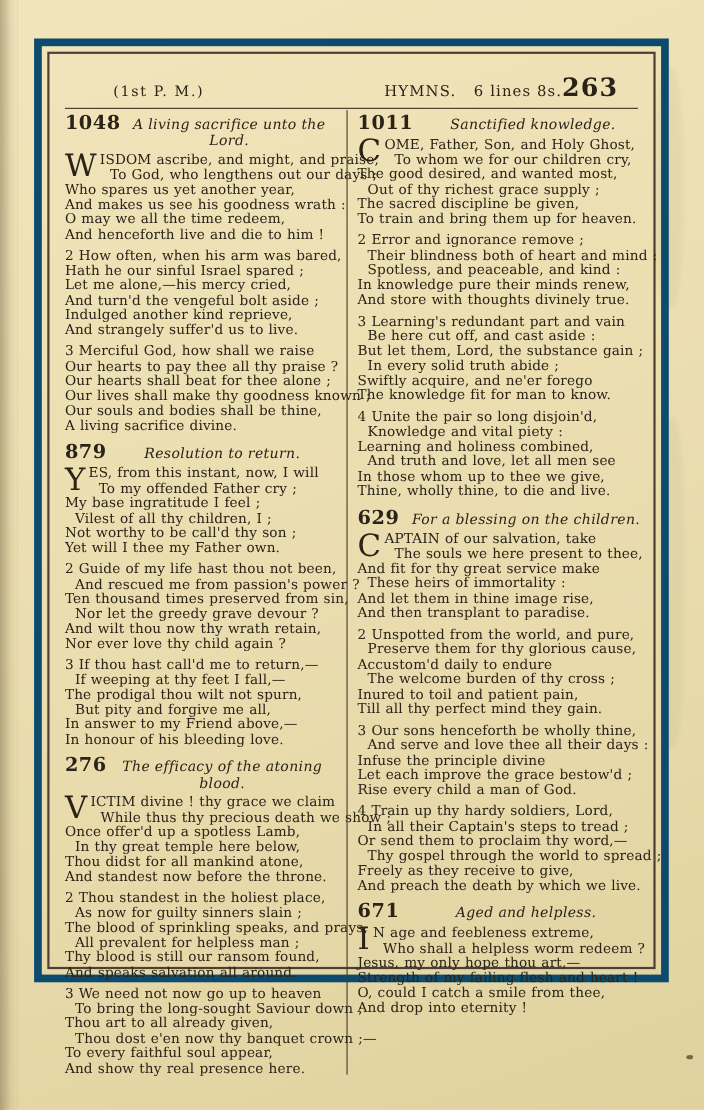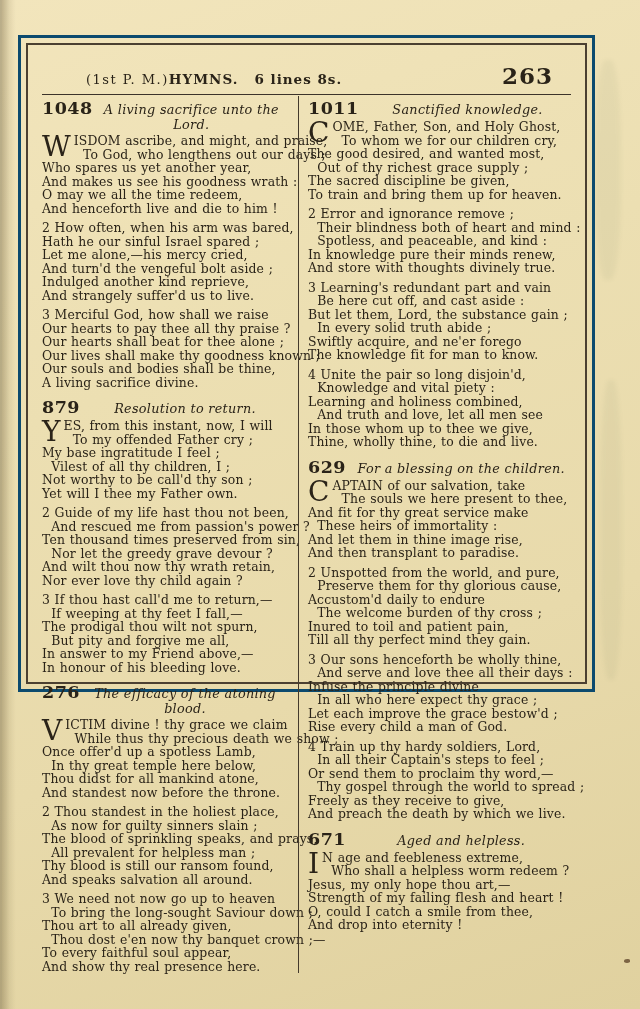--- a/index.html
+++ b/index.html
@@ -11,29 +11,29 @@
   }
   
   .page-edge{position:absolute;left:0;top:0;width:14px;height:100%;
     background:linear-gradient(90deg,rgba(110,95,60,.38),rgba(110,95,60,.10) 55%,rgba(110,95,60,0));
     border-left:2px solid rgba(90,78,48,.35);}
   .ink-speck{position:absolute;left:624px;top:959px;width:6px;height:4px;background:#6a5134;border-radius:60% 40% 50% 50%;opacity:.85;}
   .ghost{position:absolute;opacity:.06;filter:blur(2px);background:#5a6a4a;border-radius:40%;}
   .g1{left:595px;top:60px;width:26px;height:220px;}
   .g2{left:600px;top:380px;width:22px;height:300px;}
 
-  .outer-frame{position:absolute;left:18px;top:35px;width:577px;height:657px;
-    border:3px solid #0c4a6e;box-sizing:border-box;}
+  .outer-frame{position:absolute;left:31px;top:35px;width:577px;height:858px;
+    border:7px solid #0c4a6e;box-sizing:border-box;}
   .inner-frame{position:absolute;left:5px;top:5px;right:5px;bottom:5px;
     border:2px solid #4b4031;box-sizing:border-box;}
   .content{position:absolute;left:0;top:0;right:0;bottom:0;padding:8px 10px 0 10px;}
 
   .page-header{display:flex;align-items:baseline;padding:9px 8px 0 8px;}
   .hdr-meter{margin-left:40px;font-size:13px;letter-spacing:1.5px;white-space:pre;}
-  .hdr-center{flex:1;text-align:left;font-weight:bold;font-size:13.5px;letter-spacing:1px;}
+  .hdr-center{flex:1;text-align:right;font-weight:normal;font-size:13.5px;letter-spacing:1px;}
   .hdr-center .sp{display:inline-block;width:16px;}
   .hdr-page{font-size:23px;font-weight:bold;letter-spacing:1px;margin-right:14px;}
   .header-rule{border-bottom:1.6px solid #3c332a;margin:5px 4px 0 4px;}
 
   .columns{display:flex;padding:1px 2px 0 4px;}
   .col-left{width:256px;}
   .col-divider{width:7px;border-right:1.6px solid #443a2c;margin-right:7px;
     box-shadow:-4px 0 0 -3px rgba(80,68,40,.35);}
   .col-right{flex:1;padding-left:2px;}
 
@@ -222,27 +222,26 @@
                 <div class="line">  Preserve them for thy glorious cause,</div>
                 <div class="line">Accustom'd daily to endure</div>
                 <div class="line">  The welcome burden of thy cross ;</div>
                 <div class="line">Inured to toil and patient pain,</div>
                 <div class="line">Till all thy perfect mind they gain.</div>
               </div>
               <div class="stanza">
                 <div class="line">3 Our sons henceforth be wholly thine,</div>
                 <div class="line">  And serve and love thee all their days :</div>
                 <div class="line">Infuse the principle divine</div>
-                <div class="line">  In all who here expect thy grace ;</div>
                 <div class="line">Let each improve the grace bestow'd ;</div>
                 <div class="line">Rise every child a man of God.</div>
               </div>
               <div class="stanza">
                 <div class="line">4 Train up thy hardy soldiers, Lord,</div>
-                <div class="line">  In all their Captain's steps to feel ;</div>
+                <div class="line">  In all their Captain's steps to tread ;</div>
                 <div class="line">Or send them to proclaim thy word,—</div>
                 <div class="line">  Thy gospel through the world to spread ;</div>
                 <div class="line">Freely as they receive to give,</div>
                 <div class="line">And preach the death by which we live.</div>
               </div>
             </section>
             <section class="hymn">
               <div class="hymn-heading">
                 <span class="hymn-number">671</span>
                 <span class="hymn-title">Aged and helpless.</span>

